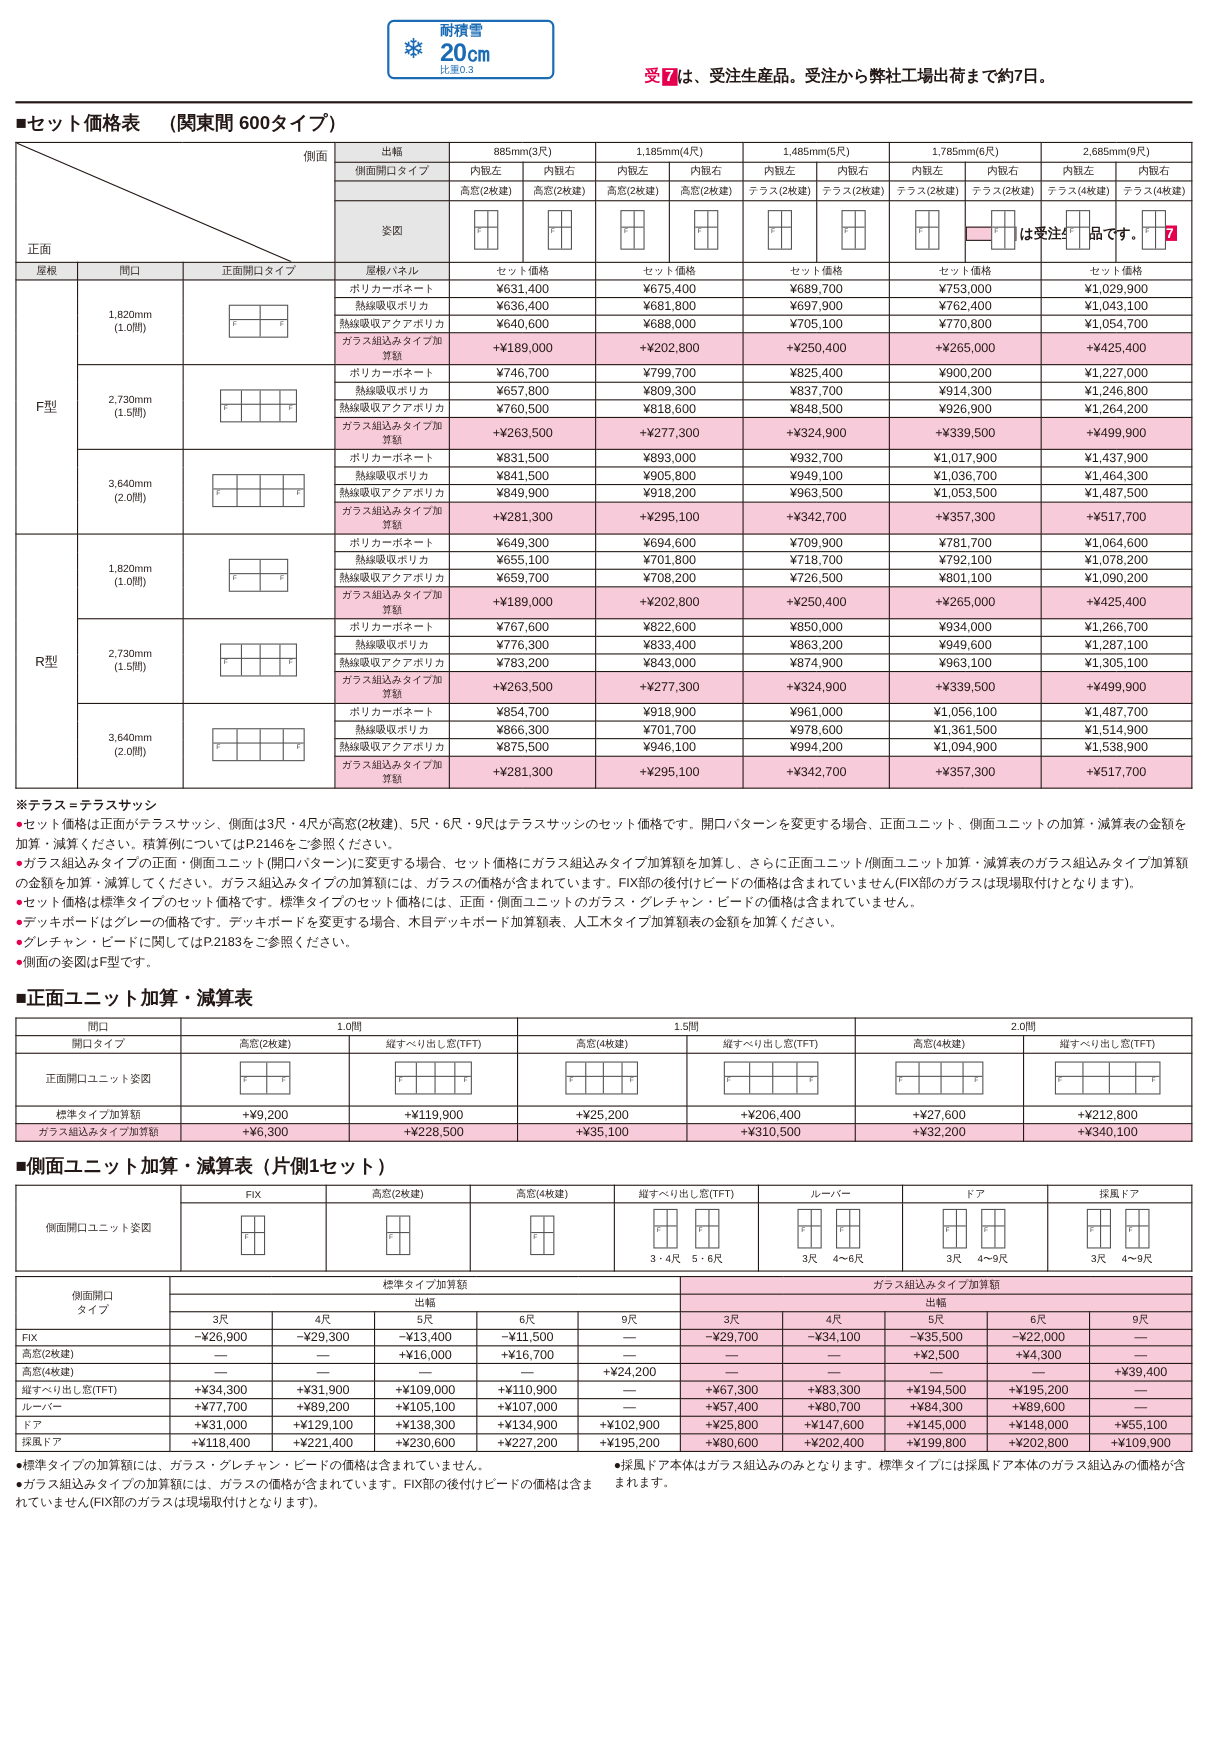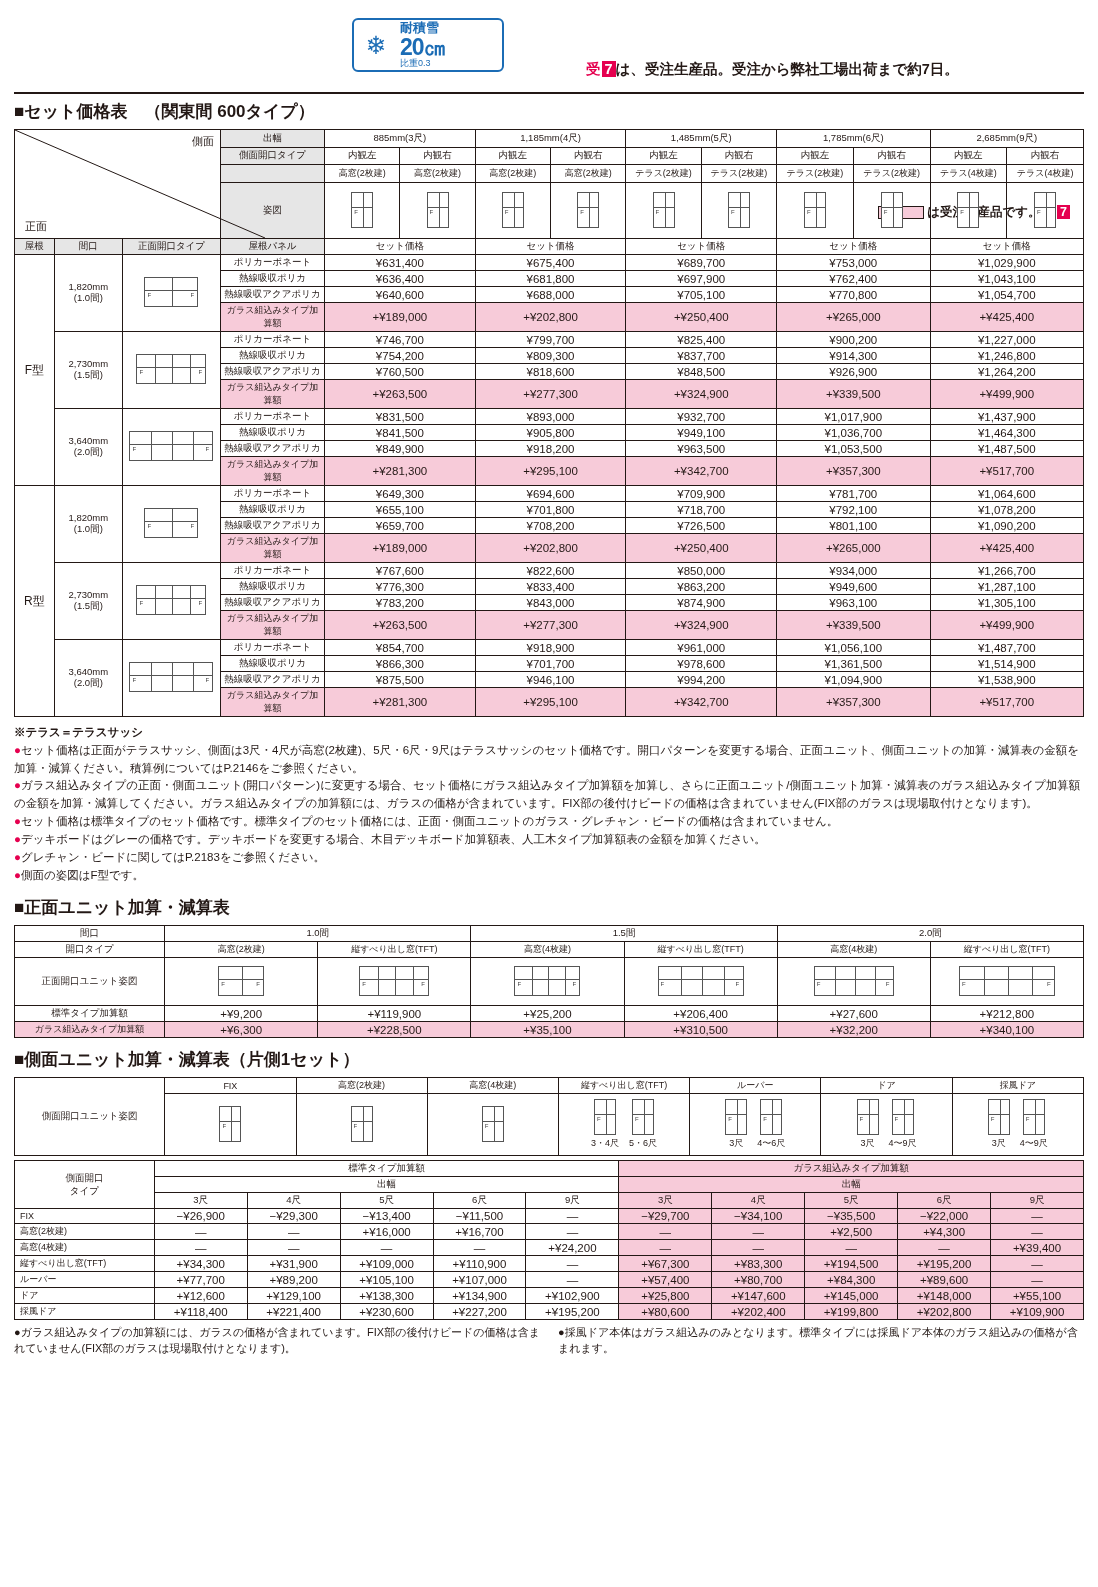--- a/index.html
+++ b/index.html
@@ -119,21 +119,21 @@
     <div class="head-right">
       <span class="pinkbox"></span>
       <span>は受注生産品です。</span>
       <span class="uke"><span>受</span><span class="num">7</span></span>
     </div>
   </div>
 
   <table class="t" id="main-table">
       <tbody>
         <tr>
-          <td rowspan="4" colspan="3" style="width:206px;height:108px;padding:0;">
+          <td rowspan="4" colspan="3" style="width:290px;height:108px;padding:0;">
             <div class="diag" style="height:108px;">
               <svg width="250" height="108">
                 <line x1="0" y1="0" x2="250" y2="108" stroke="#231815" stroke-width="1"></line>
               </svg>
               <span class="l1">側面</span>
               <span class="l2">正面</span>
             </div>
           </td>
           <td class="gray lbl">出幅</td>
           <td colspan="2" class="lbl b" style="width:196px">885mm(3尺)</td>
@@ -232,21 +232,21 @@
           <td rowspan="4" class="figcell"><span class="sash" style="width:70px;height:30px;"><span class="mull" style="left:18px"></span><span class="mull" style="left:35px"></span><span class="mull" style="left:53px"></span><span class="rail" style="top:12px"></span><span class="f" style="left:2px;top:14px">F</span><span class="f" style="left:61px;top:14px">F</span></span></td>
           <td class="lbl" style="font-size:9.5px">ポリカーボネート</td>
           <td colspan="2" class="price">¥746,700</td>
           <td colspan="2" class="price">¥799,700</td>
           <td colspan="2" class="price">¥825,400</td>
           <td colspan="2" class="price">¥900,200</td>
           <td colspan="2" class="price">¥1,227,000</td>
         </tr>
         <tr>
           <td class="lbl" style="font-size:9.5px">熱線吸収ポリカ</td>
-          <td colspan="2" class="price">¥754,200</td>
+          <td colspan="2" class="price">¥657,800</td>
           <td colspan="2" class="price">¥809,300</td>
           <td colspan="2" class="price">¥837,700</td>
           <td colspan="2" class="price">¥914,300</td>
           <td colspan="2" class="price">¥1,246,800</td>
         </tr>
         <tr>
           <td class="lbl" style="font-size:9.5px">熱線吸収アクアポリカ</td>
           <td colspan="2" class="price">¥760,500</td>
           <td colspan="2" class="price">¥818,600</td>
           <td colspan="2" class="price">¥848,500</td>
@@ -598,21 +598,21 @@
           <td class="price">+¥107,000</td>
           <td class="price">—</td>
           <td class="price pink">+¥57,400</td>
           <td class="price pink">+¥80,700</td>
           <td class="price pink">+¥84,300</td>
           <td class="price pink">+¥89,600</td>
           <td class="price pink">—</td>
         </tr>
         <tr>
           <td class="vlbl" style="text-align:left;padding-left:5px">ドア</td>
-          <td class="price">+¥12,600</td>
+          <td class="price">+¥31,000</td>
           <td class="price">+¥129,100</td>
           <td class="price">+¥138,300</td>
           <td class="price">+¥134,900</td>
           <td class="price">+¥102,900</td>
           <td class="price pink">+¥25,800</td>
           <td class="price pink">+¥147,600</td>
           <td class="price pink">+¥145,000</td>
           <td class="price pink">+¥148,000</td>
           <td class="price pink">+¥55,100</td>
         </tr>
@@ -627,20 +627,21 @@
           <td class="price pink">+¥202,400</td>
           <td class="price pink">+¥199,800</td>
           <td class="price pink">+¥202,800</td>
           <td class="price pink">+¥109,900</td>
         </tr>
       </tbody>
     </table>
 
   <div class="twocol-notes" id="notes3">
       <div>
+        <p style="margin:0 0 2px 0"><span class="bullet">●</span>標準タイプの加算額には、ガラス・グレチャン・ビードの価格は含まれていません。</p>
         <p style="margin:0 0 2px 0"><span class="bullet">●</span>ガラス組込みタイプの加算額には、ガラスの価格が含まれています。FIX部の後付けビードの価格は含まれていません(FIX部のガラスは現場取付けとなります)。</p>
       </div>
       <div>
         <p style="margin:0 0 2px 0"><span class="bullet">●</span>採風ドア本体はガラス組込みのみとなります。標準タイプには採風ドア本体のガラス組込みの価格が含まれます。</p>
       </div>
     </div>
 
 </div>
 
 </body></html>

